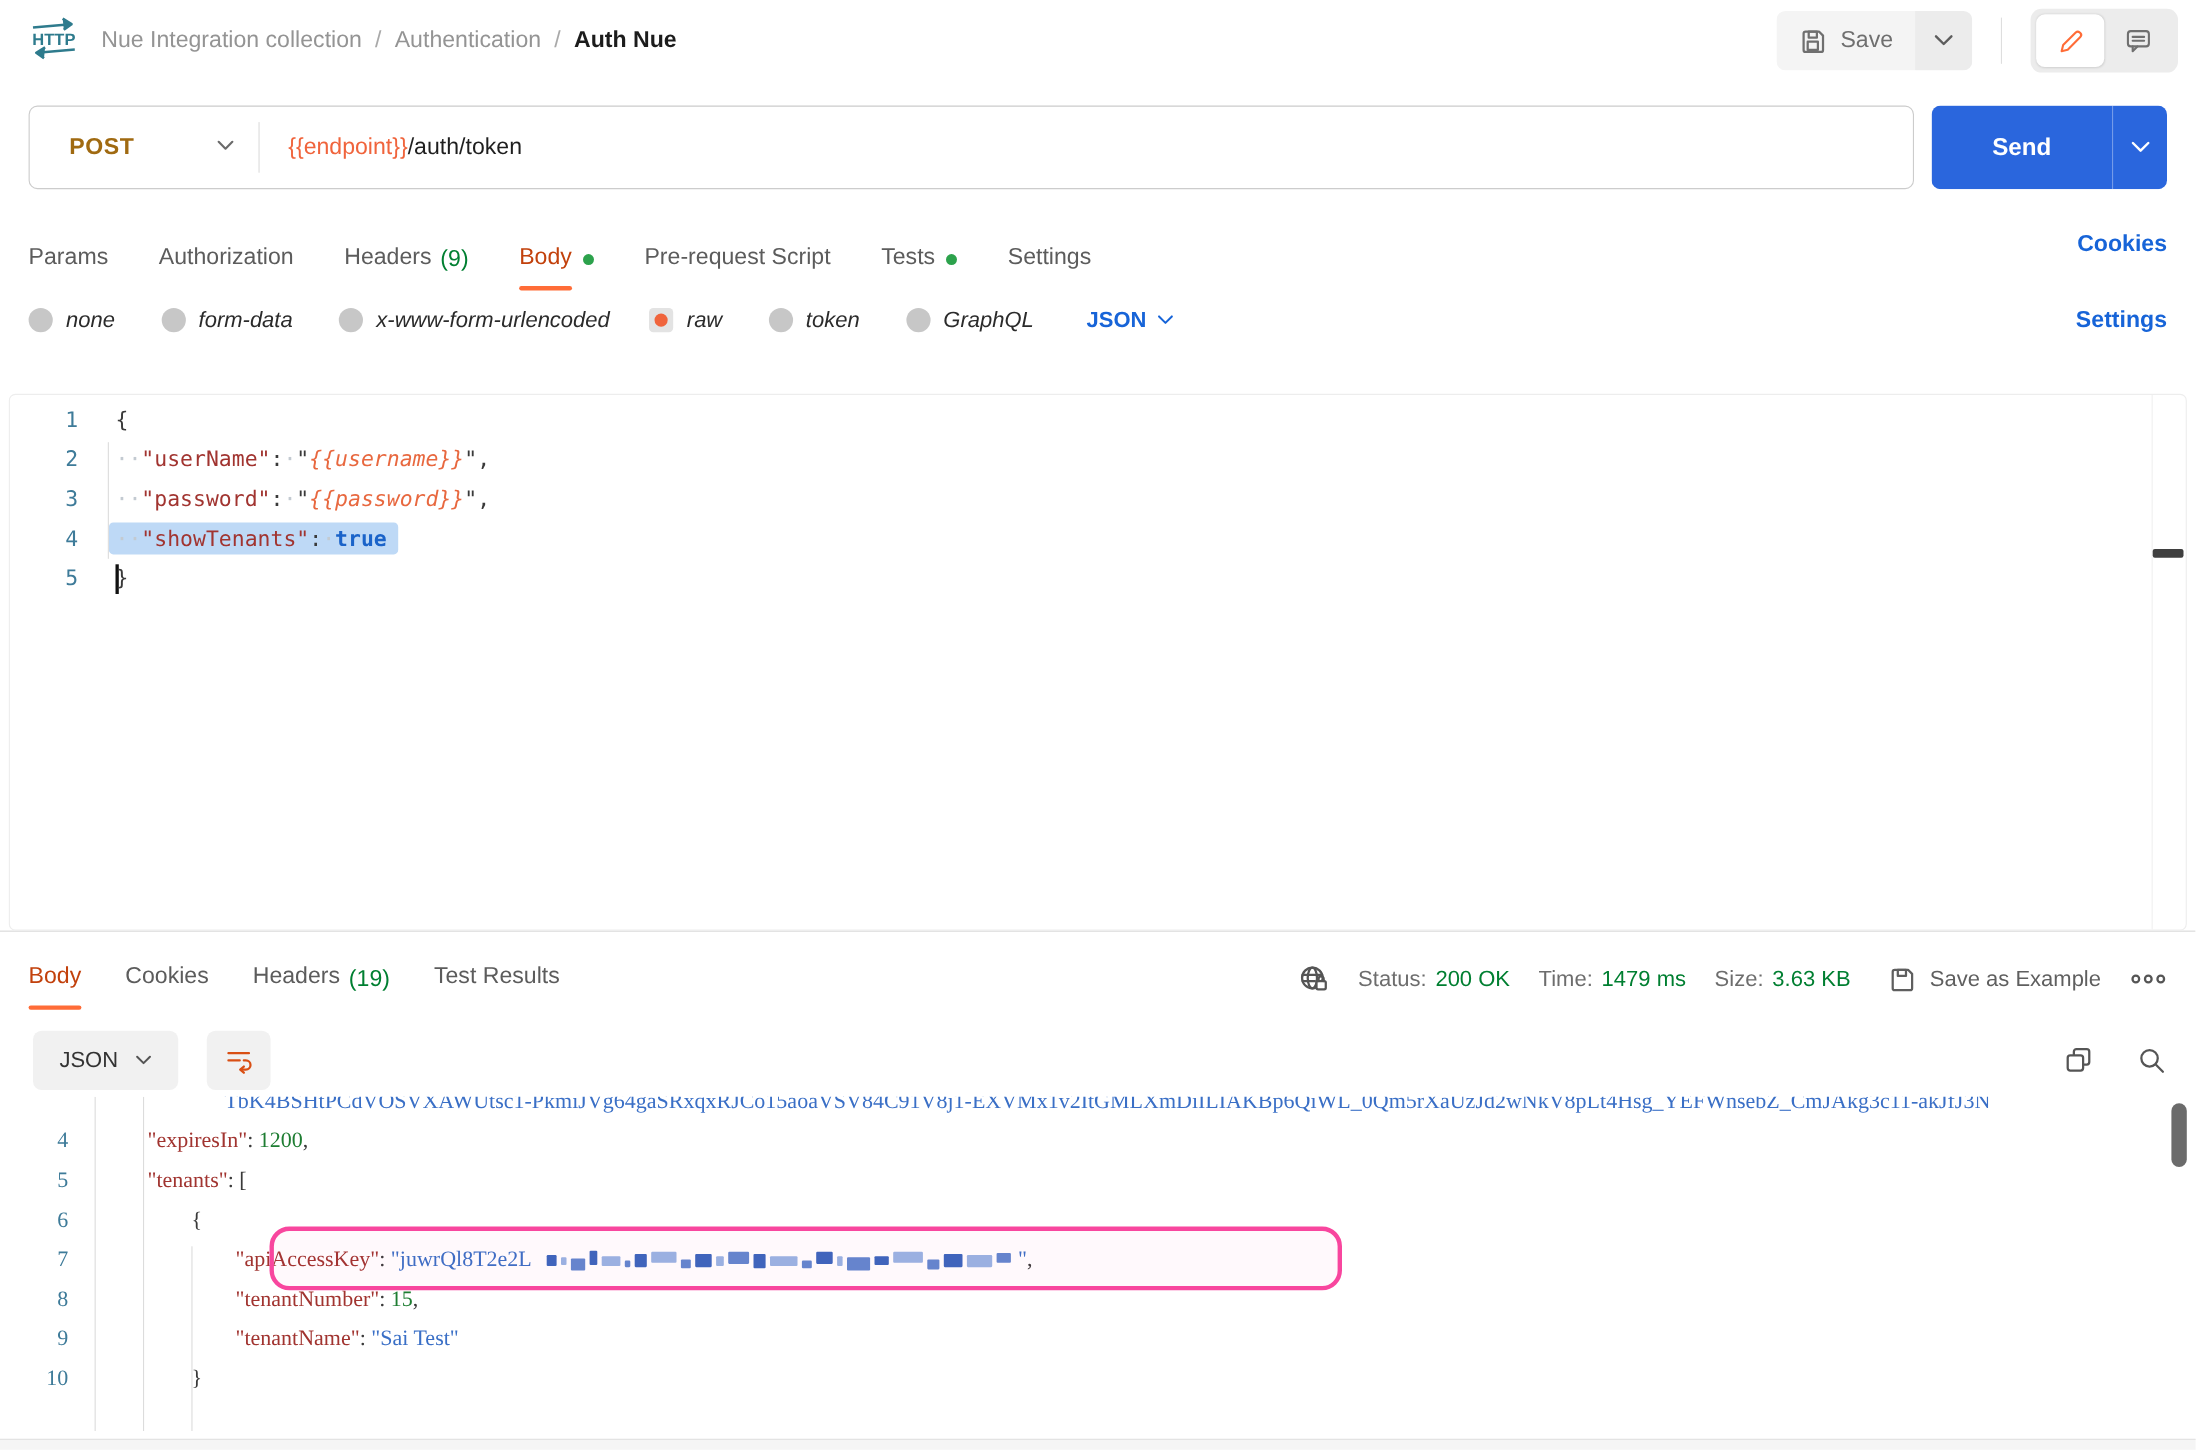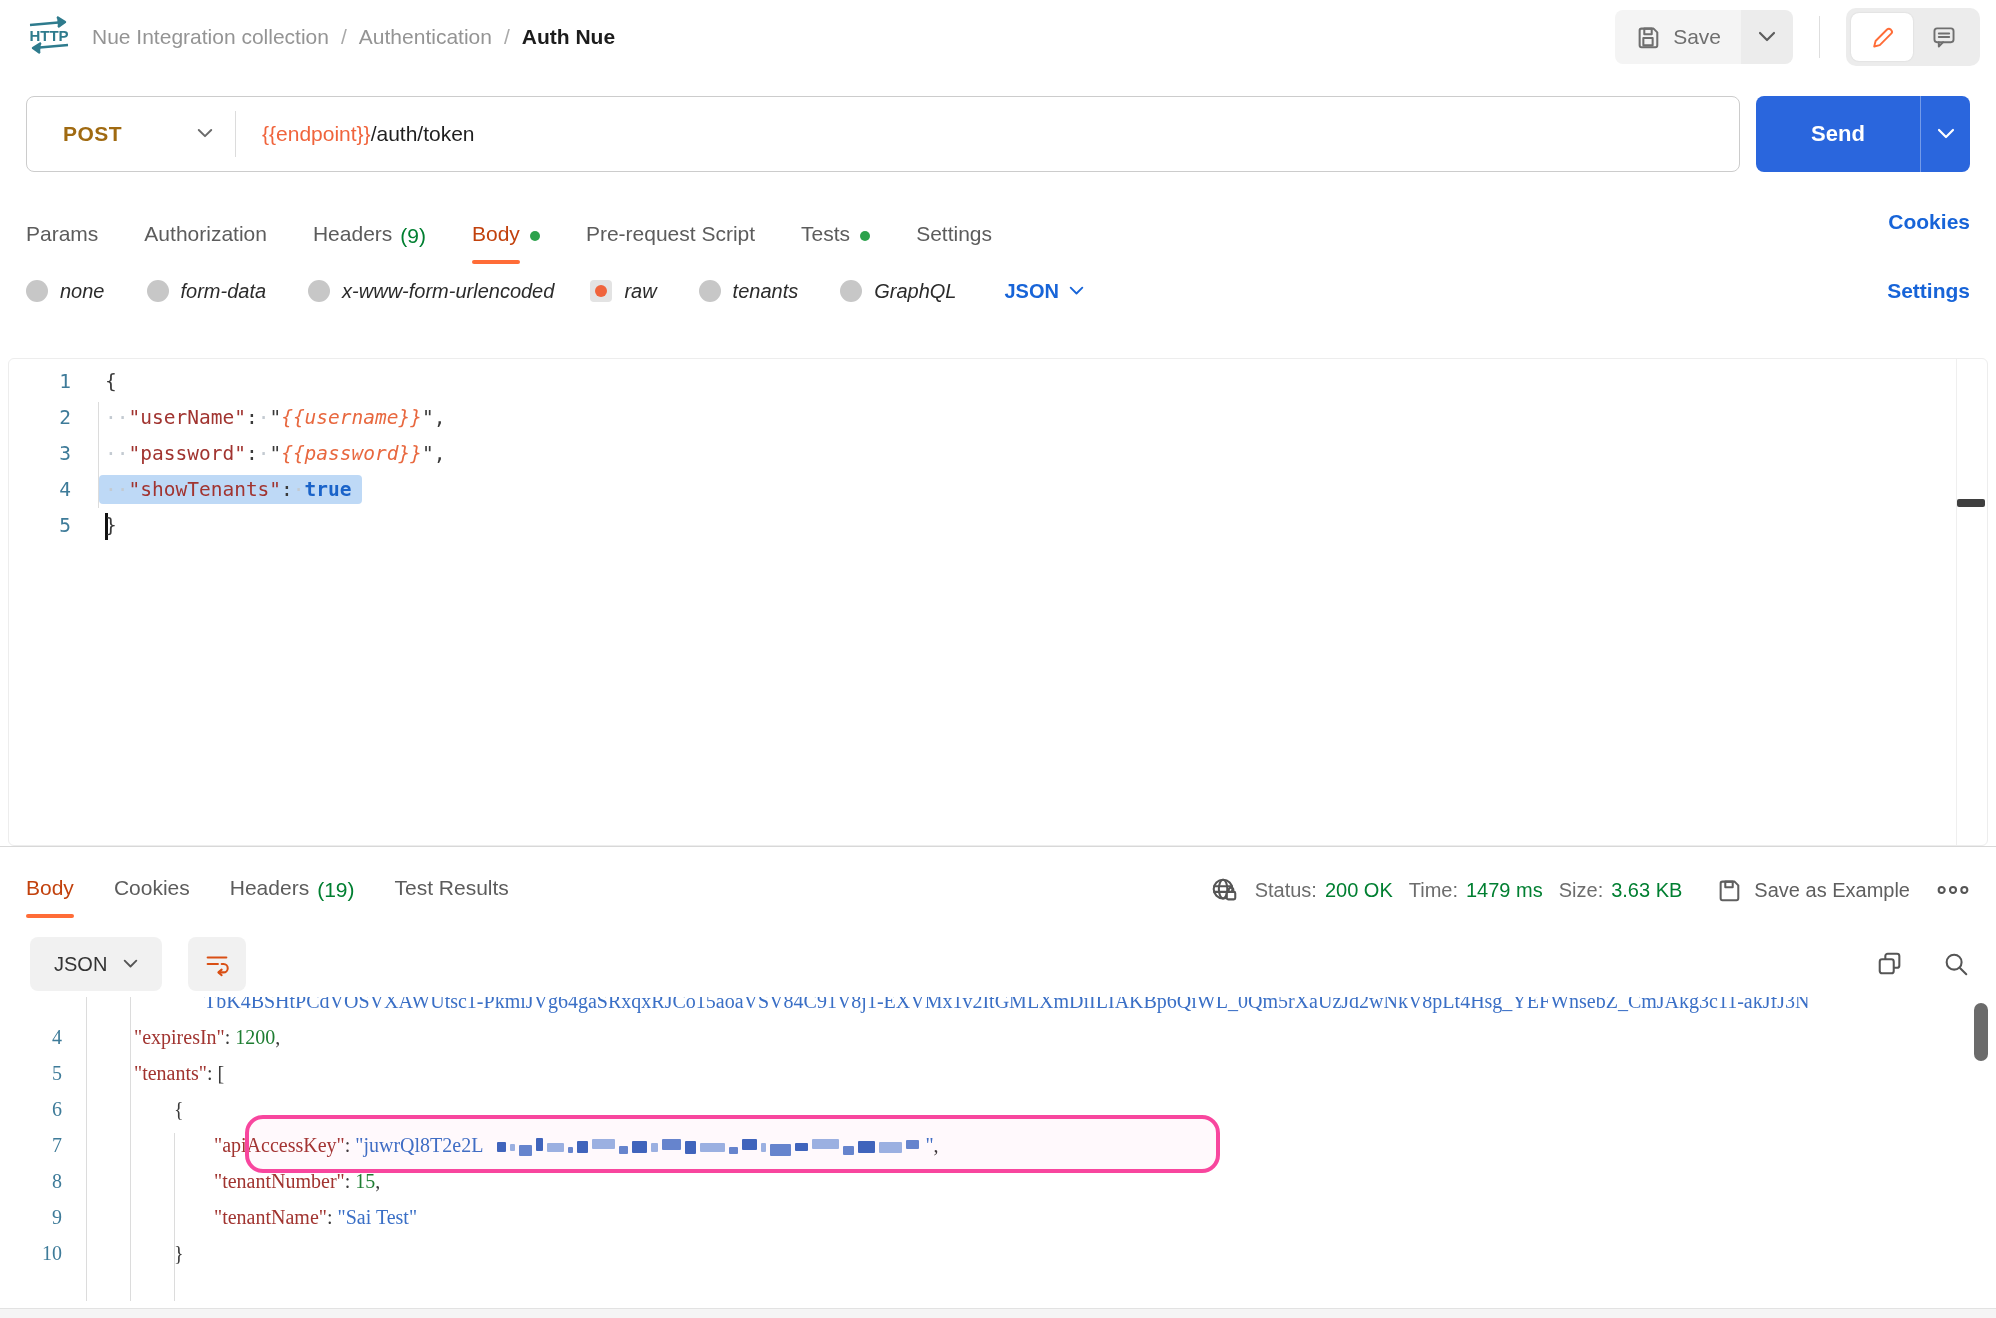--- a/index.html
+++ b/index.html
@@ -75,21 +75,21 @@
   .guide { position:absolute; width:1px; background:#dcdcdc; }
   .vtrack { position:absolute; right:30px; top:0; bottom:0; width:1px; background:#efefef; }
   .vthumb-req { position:absolute; right:2px; top:140px; width:28px; height:8px; background:#3f3f3f; border-radius:2px; }
 
   .section-divider { height:1px; background:#d8d8d8; margin-top:0; }
 
   
   .resp-head { display:flex; align-items:center; padding:0 26px; height:86px; font-size:21px; }
   .resp-tabs { display:flex; align-items:center; gap:40px; color:#5c5c5c; }
   .resp-meta { margin-left:auto; display:flex; align-items:center; font-size:20px; color:#6d6d6d; }
-  .meta-label { margin-left:16px; }
+  .meta-label { margin-left:26px; }
   .meta-value { color:#007f31; margin-left:8px; }
   .meta-icon { color:#555; display:flex; align-items:center; }
   .save-example { display:flex; align-items:center; gap:12px; margin-left:34px; color:#5f5f5f; cursor:pointer; }
   .more-btn { margin-left:26px; color:#555; cursor:pointer; display:flex; }
 
   
   .resp-toolbar { display:flex; align-items:center; margin:2px 26px 0 8px; height:58px; }
   .view-seg { background:#f1f1f1; border-radius:8px; height:54px; display:flex; align-items:center; font-size:20px; color:#3f3f3f; }
   .view-item { padding:0 32px; height:100%; display:flex; align-items:center; cursor:pointer; border-radius:8px; }
   .view-item.active { background:#e2e2e2; }
@@ -238,21 +238,21 @@
       <div class="mode-opt">
         <span class="radio"></span>
         <span>x-www-form-urlencoded</span>
       </div>
       <div class="mode-opt">
         <span class="radio sel"></span>
         <span>raw</span>
       </div>
       <div class="mode-opt">
         <span class="radio"></span>
-        <span>tenants</span>
+        <span>token</span>
       </div>
       <div class="mode-opt">
         <span class="radio"></span>
         <span>GraphQL</span>
       </div>
     </div>
   <div class="lang-select">
     <span>JSON</span>
     <svg class="ic" width="15" height="10" viewBox="0 0 18 12">
         <path d="M2 2 L9 9 L16 2"></path>

